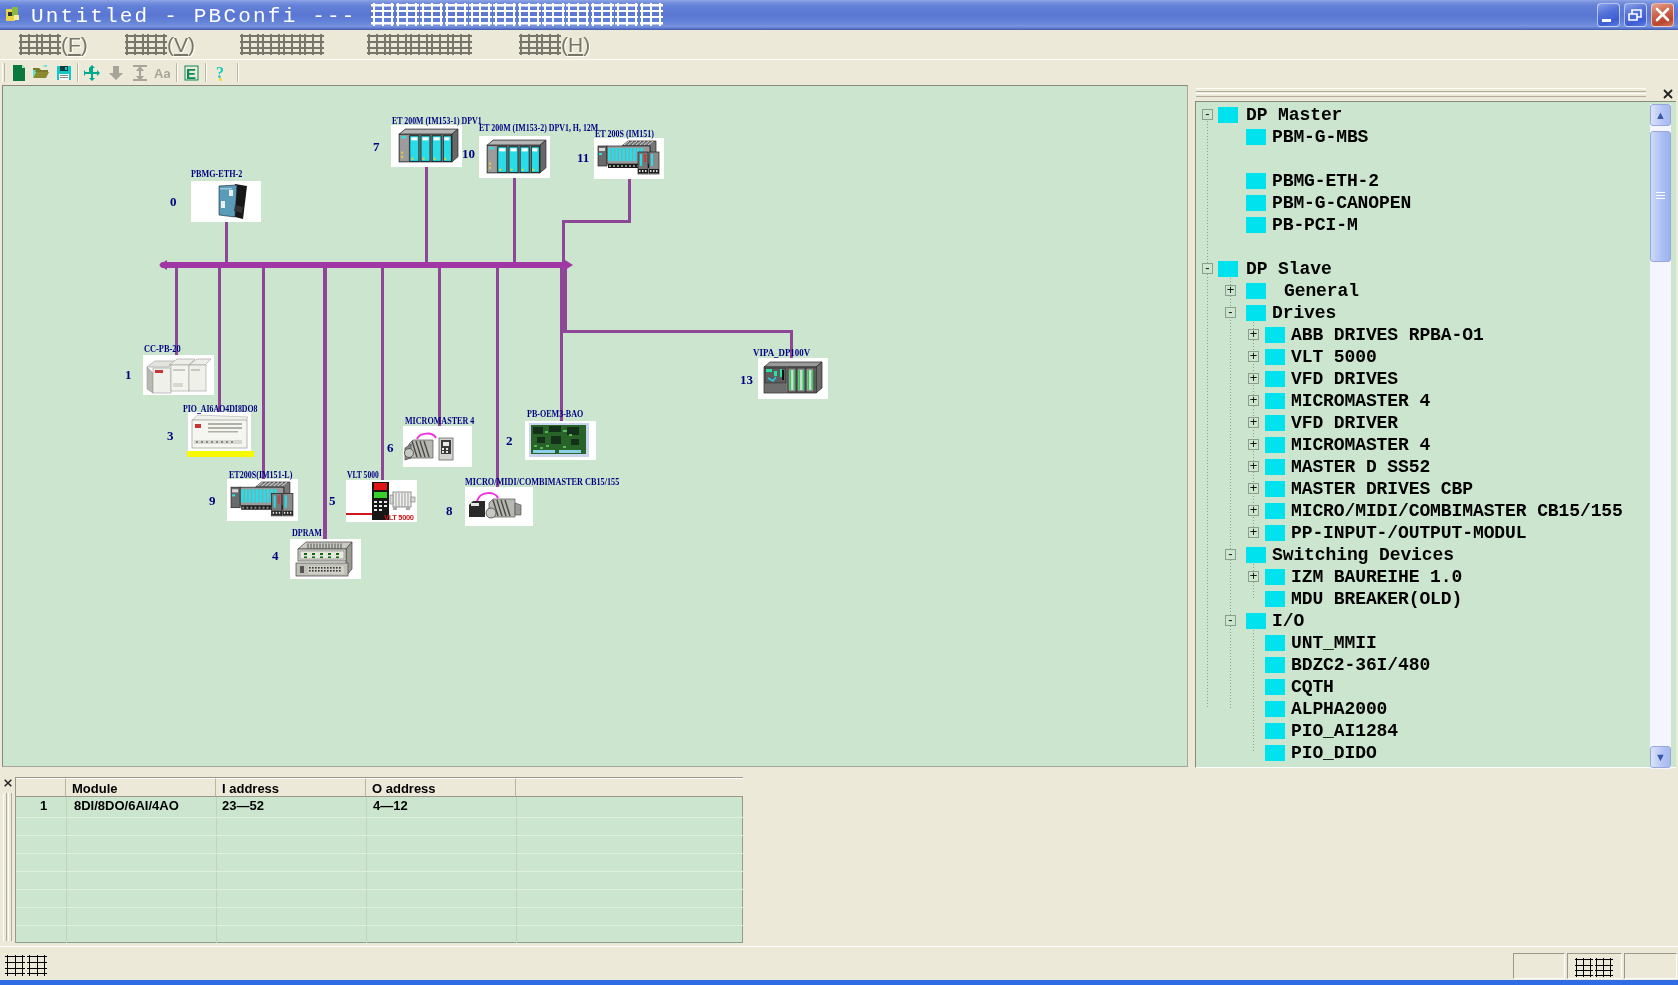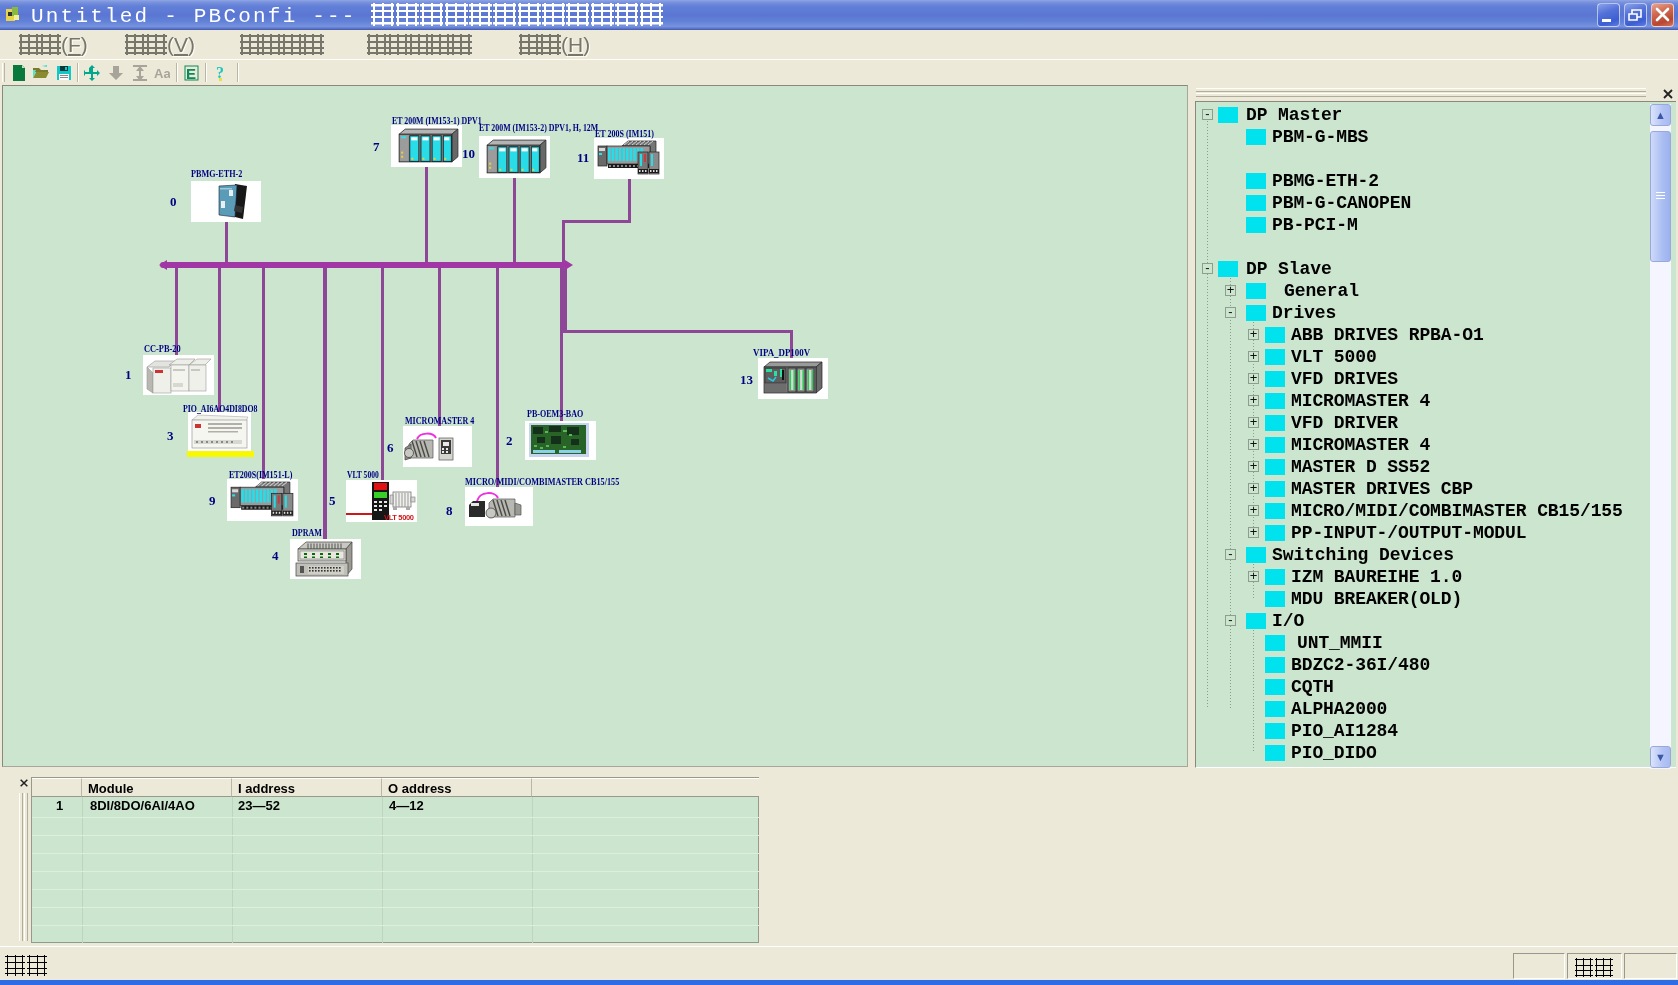--- a/index.html
+++ b/index.html
@@ -50,21 +50,21 @@
 #treebox{position:absolute;left:7px;top:16px;width:481px;height:667px;background:#cce5ce;border:1px solid #8a887a;border-right:none;border-bottom:1px solid #fff}
 .tr{position:absolute;height:22px;white-space:nowrap}
 .tr .tx{position:absolute;top:1px;font-family:"Liberation Mono",monospace;font-weight:bold;font-size:18px;letter-spacing:-0.1px;color:#000}
 .cy{position:absolute;top:3px;width:20px;height:16px;background:#00e2ee}
 .eb{position:absolute;top:5px;width:11px;height:11px;border:1px solid #8e9e8e;background:#cce5ce;line-height:8px;font-size:13px;text-align:center;color:#111;font-family:"Liberation Sans",sans-serif}
 
 #sbar{position:absolute;left:454px;top:2px;width:21px;height:665px;background:#f5f5ff}
 .sbtn{position:absolute;left:0;width:21px;height:22px;border-radius:3px;background:linear-gradient(90deg,#dce4fb,#b4c4f4 60%,#a8baf2);border:1px solid #98a8da;color:#3a57a8;text-align:center;font-size:11px;line-height:20px;font-weight:bold}
 #sthumb{position:absolute;left:0;top:27px;width:21px;height:131px;border-radius:3px;background:linear-gradient(90deg,#cfdafa,#aabef2 60%,#9db2ee);border:1px solid #98a8da}
 
-#bottomdock{position:absolute;left:16px;top:769px;width:1622px;height:177px;background:#ece9d8}
+#bottomdock{position:absolute;left:0;top:769px;width:1622px;height:177px;background:#ece9d8}
 #tbl{position:absolute;left:15px;top:8px;width:728px;height:166px;background:#cce5ce;border:1px solid #9a988a}
 .hc{position:absolute;top:0;height:19px;background:#ece9d8;border-right:1px solid #b9b6a6;border-bottom:1px solid #9a988a;border-top:1px solid #fff;font-weight:bold;font-size:13px;color:#000;padding:2px 0 0 6px}
 .cellv{position:absolute;top:19px;width:1px;height:147px;background:#bed4bc}
 .rowl{position:absolute;left:0;width:728px;height:1px;background:#ddeedb}
 .rv{position:absolute;top:20px;font-weight:bold;font-size:13px;color:#000}
 
 #statusbar{position:absolute;left:0;top:946px;width:1678px;height:34px;background:#ece9d8;border-top:1px solid #fff}
 .sseg{position:absolute;top:6px;height:26px;border:1px solid;border-color:#9a988a #fff #fff #9a988a}
 #bluestrip{position:absolute;left:0;top:980px;width:1678px;height:5px;background:#2e6be4}
 </style></head><body>
@@ -699,21 +699,21 @@
           <span class="cy" style="left:69px"></span>
           <span class="tx" style="left:95px">MDU BREAKER(OLD)</span>
         </div>
 <div class="tr" style="left:0;top:508px;width:460px">
           <span class="eb" style="left:29px">-</span>
           <span class="cy" style="left:50px"></span>
           <span class="tx" style="left:76px">I/O</span>
         </div>
 <div class="tr" style="left:0;top:530px;width:460px">
           <span class="cy" style="left:69px"></span>
-          <span class="tx" style="left:101px">UNT_MMII</span>
+          <span class="tx" style="left:95px">UNT_MMII</span>
         </div>
 <div class="tr" style="left:0;top:552px;width:460px">
           <span class="cy" style="left:69px"></span>
           <span class="tx" style="left:95px">BDZC2-36I/480</span>
         </div>
 <div class="tr" style="left:0;top:574px;width:460px">
           <span class="cy" style="left:69px"></span>
           <span class="tx" style="left:95px">CQTH</span>
         </div>
 <div class="tr" style="left:0;top:596px;width:460px">

